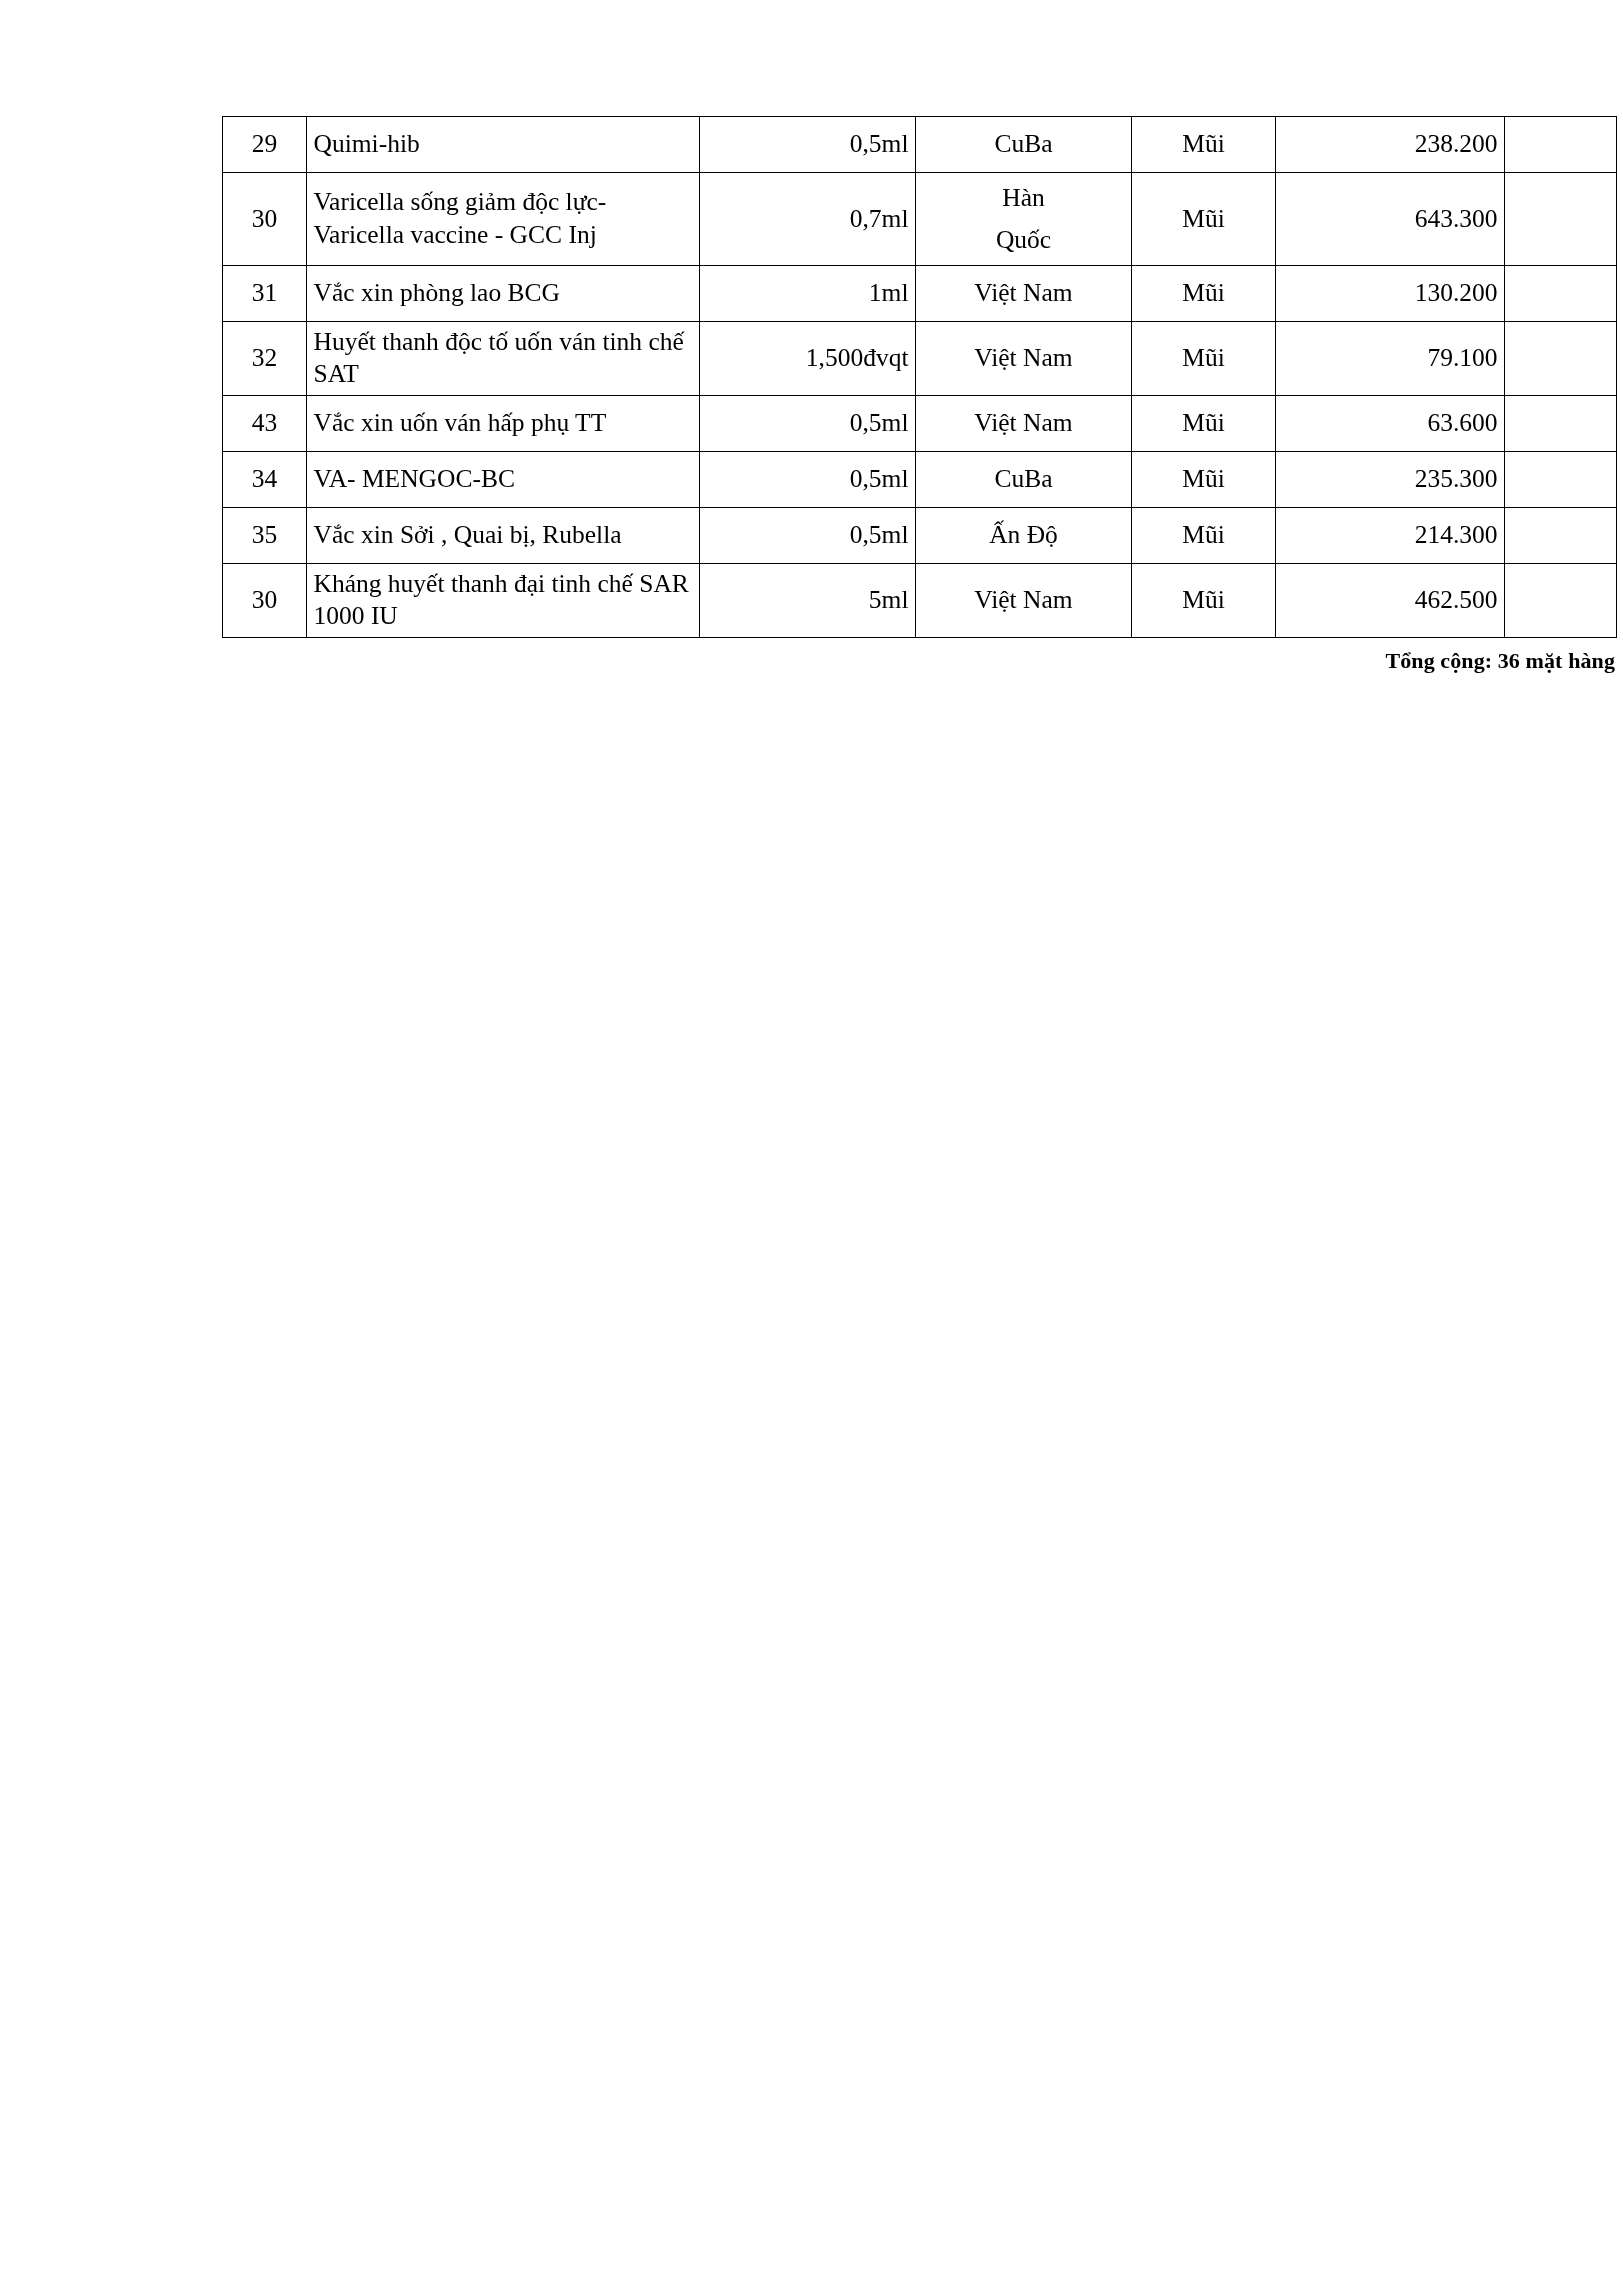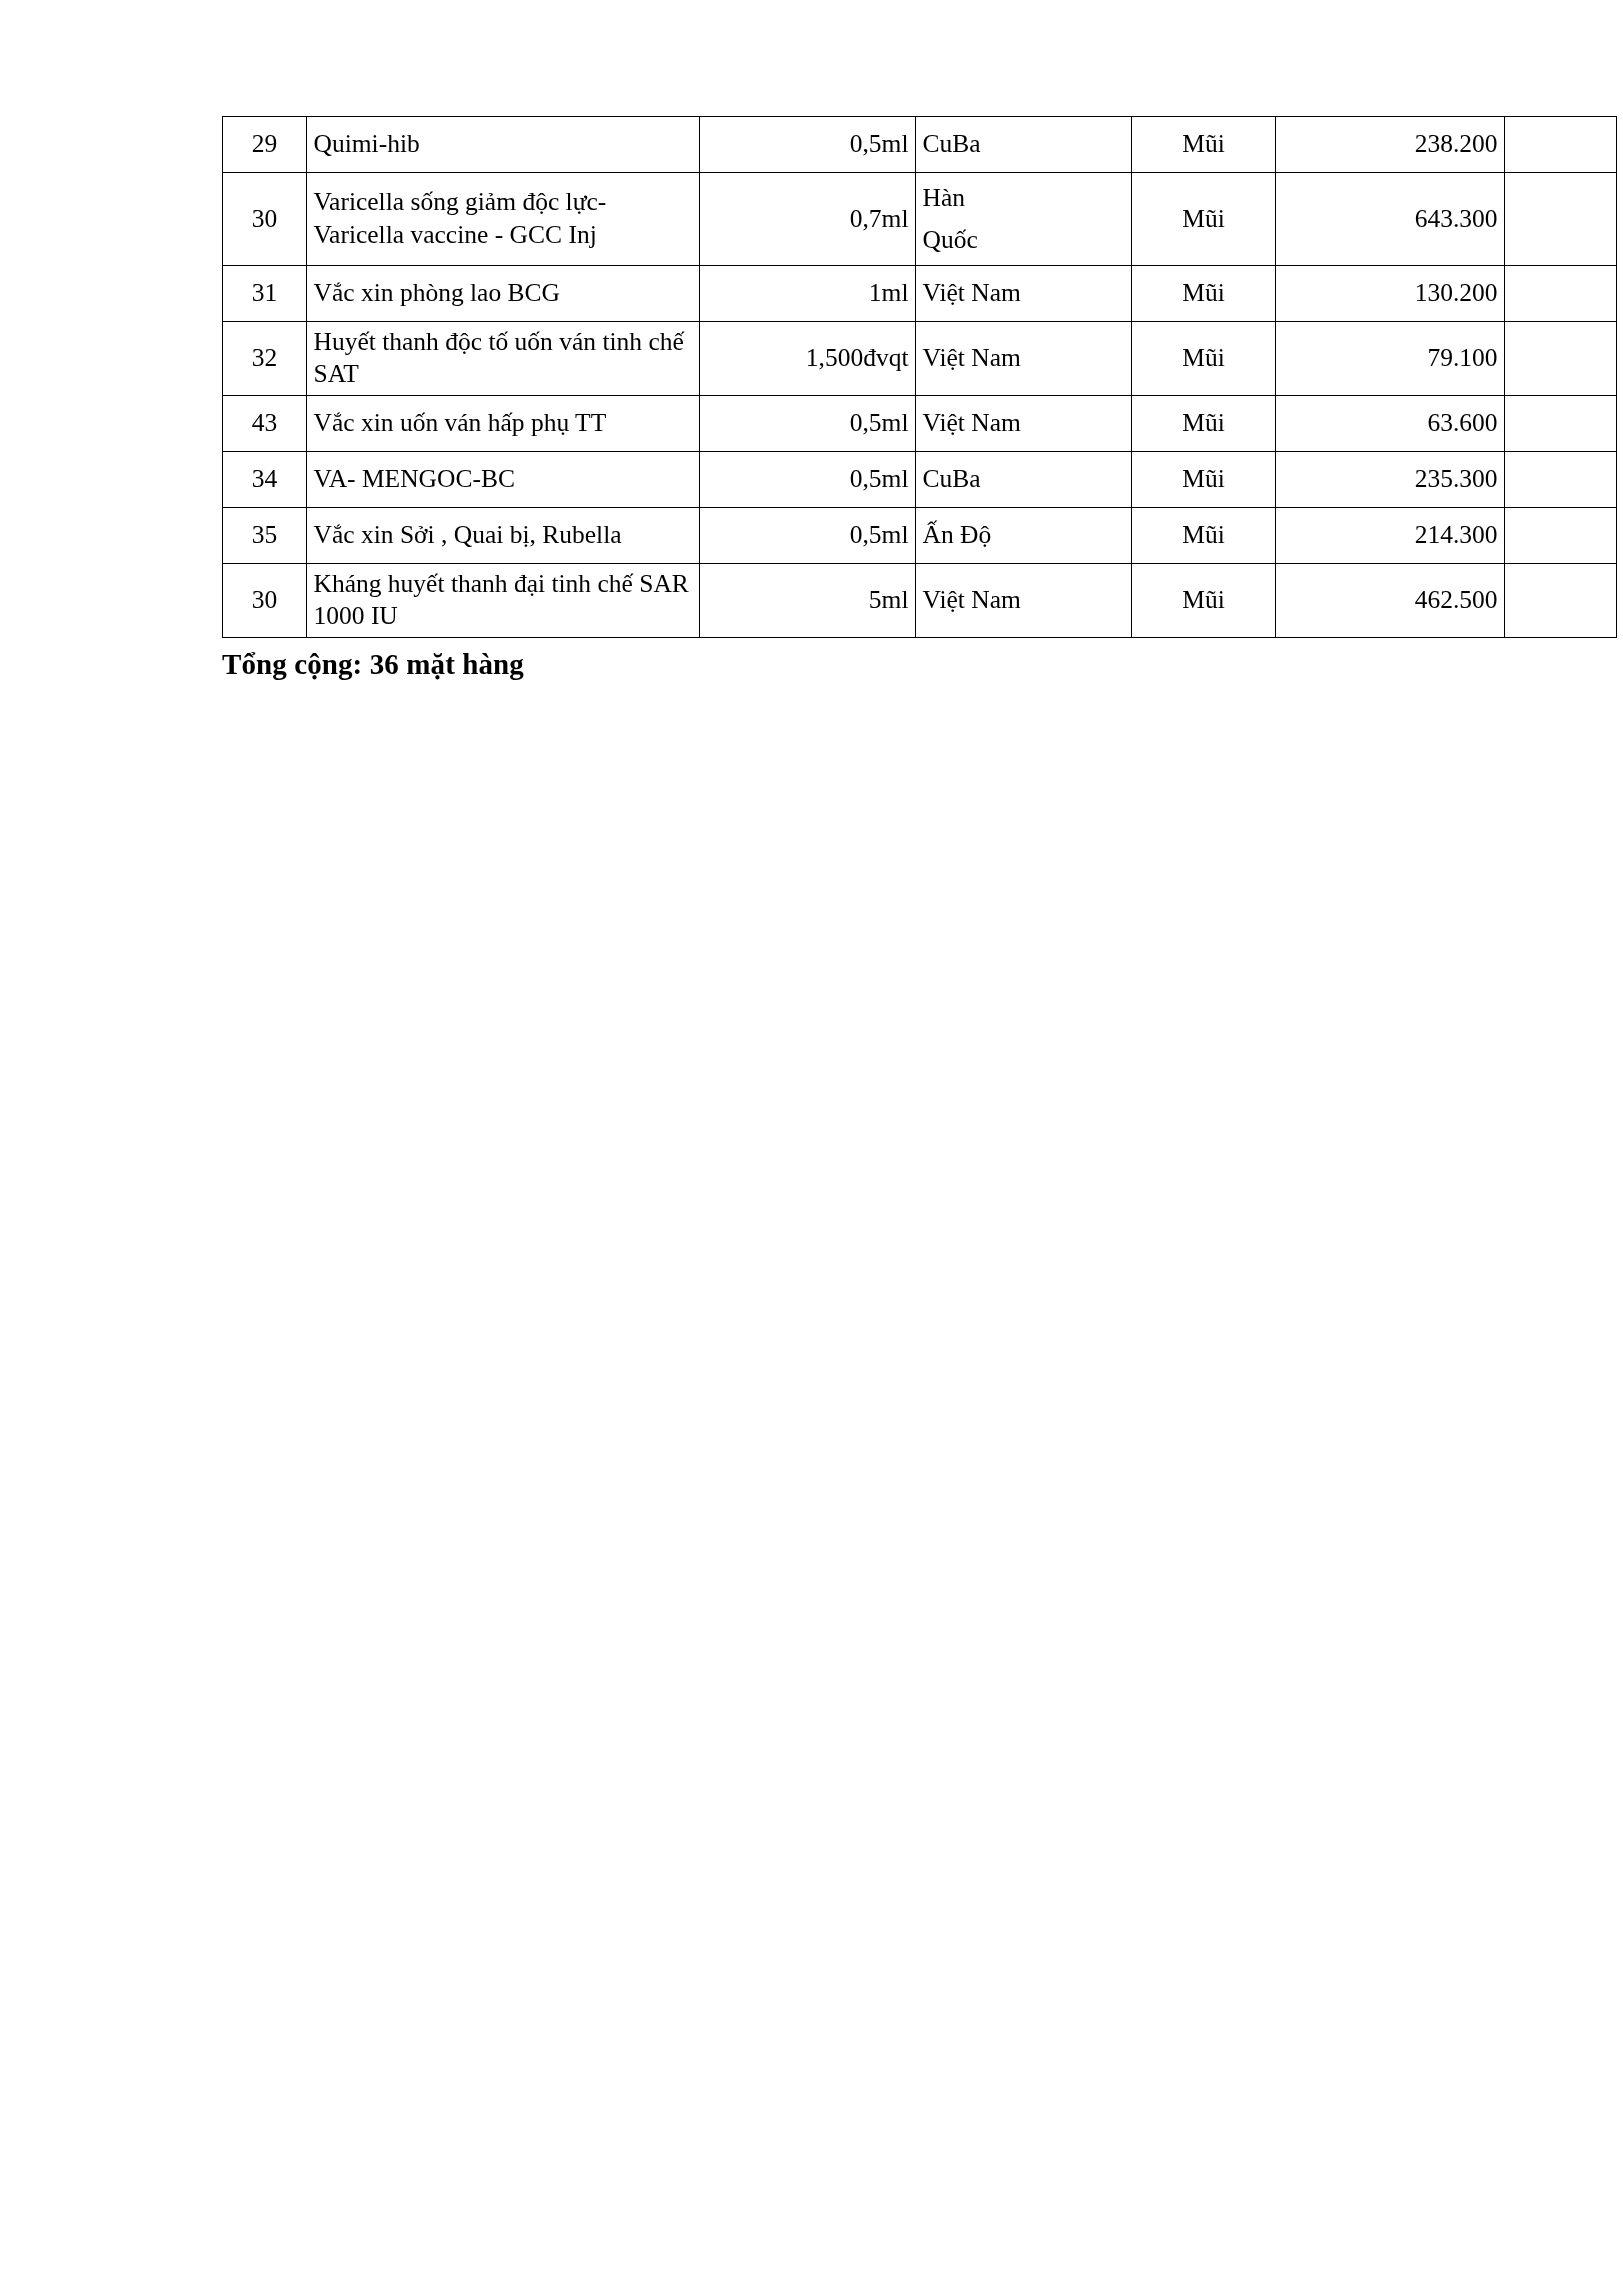--- a/index.html
+++ b/index.html
@@ -44,38 +44,38 @@
   col.c-name   { width: 393px; }
   col.c-dose   { width: 216px; }
   col.c-origin { width: 216px; }
   col.c-unit   { width: 144px; }
   col.c-price  { width: 229px; }
   col.c-note   { width: 112px; }
 
   .cell-stt    { text-align: center; }
   .cell-name   { text-align: left; padding-left: 10.5px; }
   .cell-dose   { text-align: right; }
-  .cell-origin { text-align: left; }
+  .cell-origin { text-align: center; }
   .cell-unit   { text-align: center; margin-top: 20px; }
   .cell-price  { text-align: right; padding-right: 14.4px; }
   .cell-note   { text-align: center; }
 
   .row-tall td { height: 89px; }
   .row-med  td { height: 72px; }
 
   .origin-two-line {
     display: block;
     line-height: 1.65;
   }
 
   .total-line {
     width: 1393px;
-    text-align: left;
+    text-align: right;
     font-weight: bold;
-    font-size: 29px;
+    font-size: 22px;
     margin-top: 10.5px;
     letter-spacing: 0.1px;
   }
 </style>
 </head>
 <body>
 
 <div class="page">
 
   <table class="price-table">

